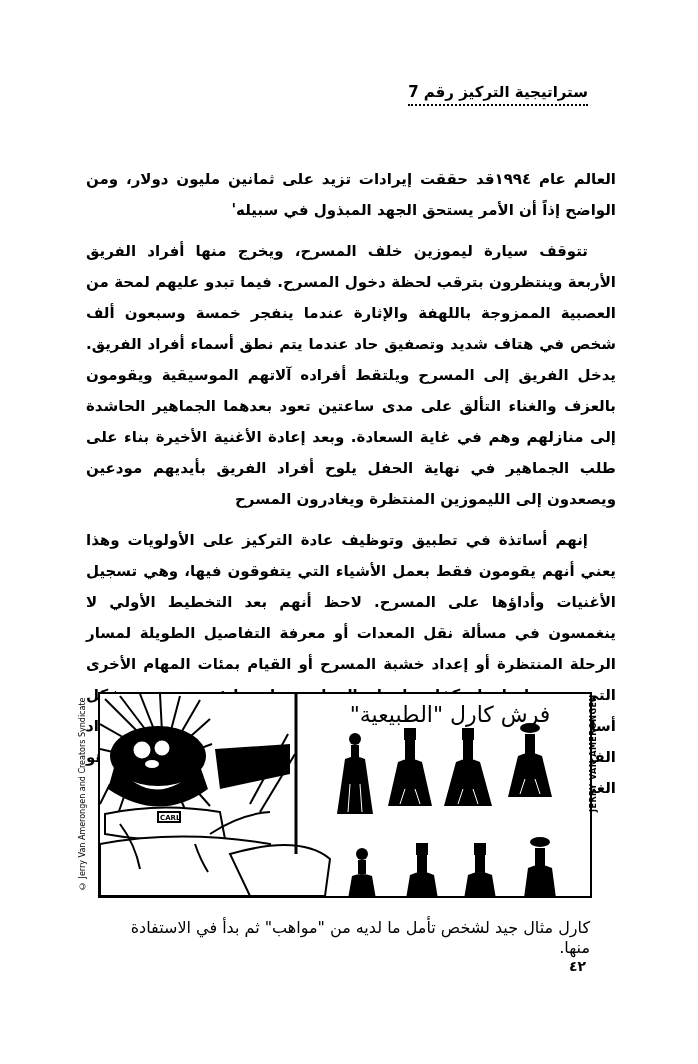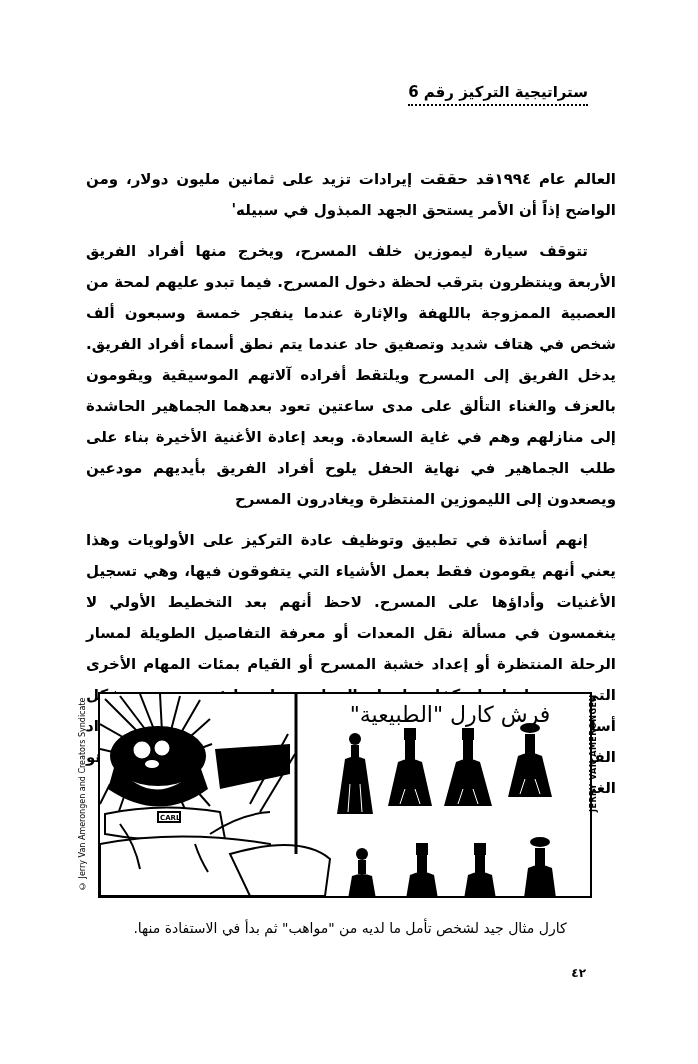--- a/index.html
+++ b/index.html
@@ -40,33 +40,33 @@
     font-size: 8px; font-family: "DejaVu Sans", sans-serif; direction: ltr;
     white-space: nowrap; font-weight: bold; letter-spacing: 0.5px;
   }
   .cartoon-title {
     position: absolute; top: 8px; left: 235px; width: 230px;
     font-family: "DejaVu Sans", sans-serif; font-size: 22px; direction: rtl;
     text-align: center; letter-spacing: 1px;
   }
   .caption {
     position: absolute; top: 918px; right: 108px; width: 480px;
-    font-size: 14px; text-align: center; line-height: 20px;
+    font-size: 16px; text-align: right; line-height: 20px;
   }
   .page-number {
     position: absolute; top: 958px; right: 112px;
-    font-size: 12px; font-weight: bold; margin-top: 8px;
+    font-size: 14px; font-weight: bold;
   }
 </style>
 </head>
 <body>
 
 <div class="page">
 
-  <div class="running-header">ستراتيجية التركيز رقم 6</div>
+  <div class="running-header">ستراتيجية التركيز رقم 7</div>
 
   <div class="body-text">
     <p class="noindent">العالم عام ١٩٩٤قد حققت إيرادات تزيد على ثمانين مليون دولار، ومن الواضح إذاً أن الأمر يستحق الجهد المبذول في سبيله'</p>
     <p class="indent">تتوقف سيارة ليموزين خلف المسرح، ويخرج منها أفراد الفريق الأربعة وينتظرون بترقب لحظة دخول المسرح. فيما تبدو عليهم لمحة من العصبية الممزوجة باللهفة والإثارة عندما ينفجر خمسة وسبعون ألف شخص في هتاف شديد وتصفيق حاد عندما يتم نطق أسماء أفراد الفريق. يدخل الفريق إلى المسرح ويلتقط أفراده آلاتهم الموسيقية ويقومون بالعزف والغناء التألق على مدى ساعتين تعود بعدهما الجماهير الحاشدة إلى منازلهم وهم في غاية السعادة. وبعد إعادة الأغنية الأخيرة بناء على طلب الجماهير في نهاية الحفل يلوح أفراد الفريق بأيديهم مودعين ويصعدون إلى الليموزين المنتظرة ويغادرون المسرح</p>
     <p class="indent">إنهم أساتذة في تطبيق وتوظيف عادة التركيز على الأولويات  وهذا يعني أنهم يقومون فقط بعمل الأشياء التي يتفوقون فيها، وهي تسجيل الأغنيات وأداؤها على المسرح. لاحظ أنهم بعد التخطيط الأولي لا ينغمسون في مسألة نقل المعدات أو معرفة التفاصيل الطويلة لمسار الرحلة المنتظرة أو إعداد خشبة المسرح أو القيام بمئات المهام الأخرى التي يجب إنجازها بكفاءة لجعل الرحلة سهلة هادئة. ومريحة بشكل أساسي. فهناك أشخاص ماهرون آخرون يهتمون بالتفاصيل. أما أفراد الفريق فيركزون ببساطة على ما يستطيعون أداءه بشكل أفضل وهو الغناء والاستعراض</p>
   </div>
 
   <div class="credit-left">© Jerry Van Amerongen and Creators Syndicate</div>
 
   <div class="cartoon">

